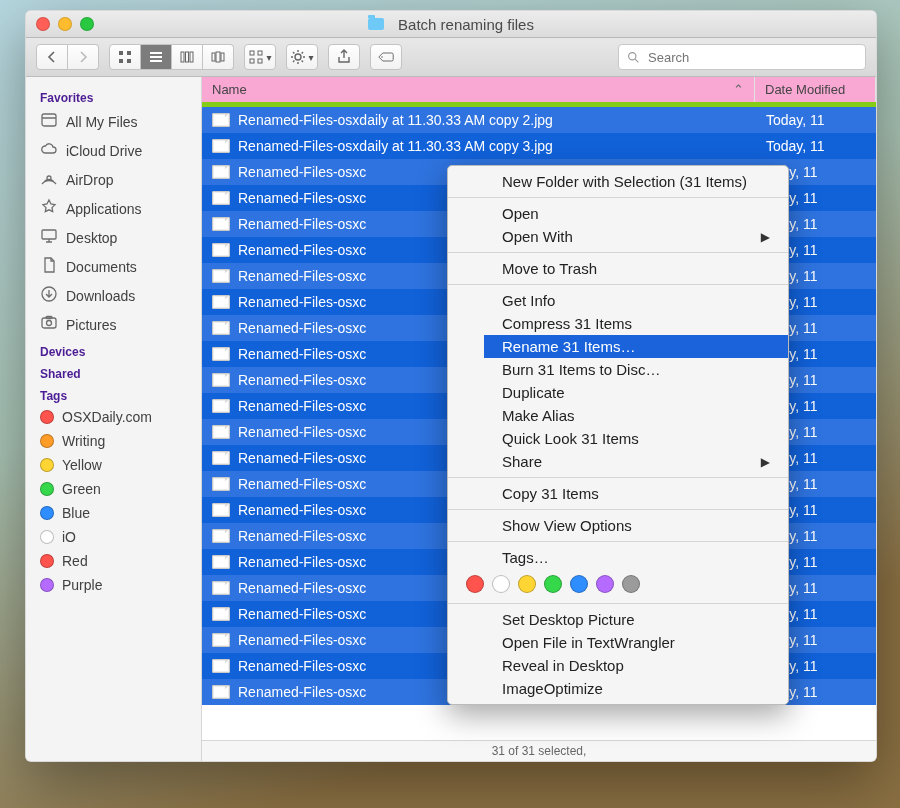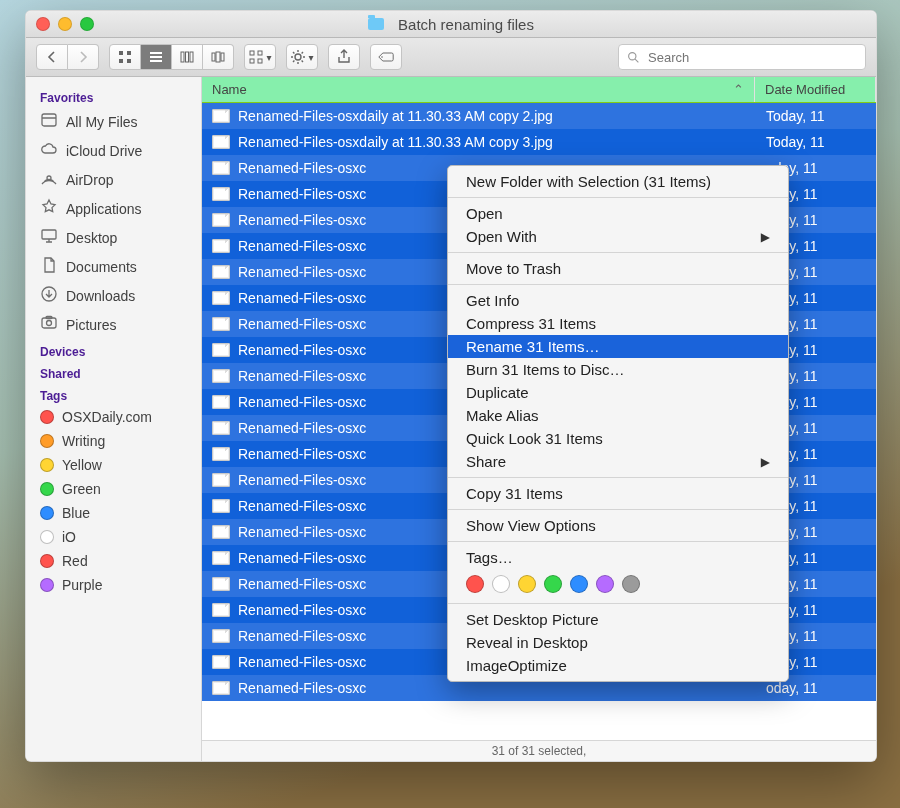--- a/index.html
+++ b/index.html
@@ -27,34 +27,34 @@
 .tb-btn svg{width:16px;height:16px;}
 .searchbox{margin-left:auto;display:flex;align-items:center;background:#fff;border:1px solid #c8c8c8;border-radius:4px;height:24px;width:230px;padding:0 8px;color:#999;}
 .searchbox input{border:none;outline:none;flex:1;font-size:13px;color:#444;margin-left:6px;}
 .body{flex:1;display:flex;min-height:0;}
 .sidebar{width:175px;background:#f4f4f4;border-right:1px solid #d6d6d6;overflow-y:auto;padding:8px 0;font-size:14px;}
 .side-head{color:#4c1d95;font-size:12px;font-weight:600;padding:6px 14px 2px;}
 .side-item{display:flex;align-items:center;gap:8px;padding:4px 14px;color:#414141;}
 .side-item svg,.side-item .tagdot{flex:0 0 auto;}
 .tagdot{width:12px;height:12px;border-radius:50%;border:1px solid rgba(0,0,0,.25);}
 .content{flex:1;display:flex;flex-direction:column;min-width:0;}
-.list-header{display:flex;border-bottom:1px solid #84cc16;background:#86efac;font-size:13px;color:#444;}
+.list-header{display:flex;border-bottom:5px solid #84cc16;background:#f9a8d4;font-size:13px;color:#444;}
 .list-header .col{padding:5px 10px;border-right:1px solid #e1e1e1;}
 .col-name{flex:1;display:flex;align-items:center;justify-content:space-between;}
 .col-date{width:100px;}
 .filelist{flex:1;overflow:hidden;background:#fff;}
 .filerow{display:flex;align-items:center;font-size:14px;color:#fff;background:#1161d9;height:26px;}
 .filerow:nth-child(odd){background:#2e73df;}
 .filerow .fname{flex:1;display:flex;align-items:center;gap:8px;padding:0 10px;min-width:0;white-space:nowrap;overflow:hidden;}
 .fileicon{width:16px;height:12px;background:#fff;border:1px solid #c9c9c9;border-radius:1px;box-shadow:inset 0 0 0 1px #eee;position:relative;}
 .fileicon:before{content:"";position:absolute;right:0;top:0;width:4px;height:4px;background:linear-gradient(135deg,#ddd 50%,transparent 50%);}
 .filerow .fdate{width:100px;padding:0 10px;white-space:nowrap;}
 .statusbar{border-top:1px solid #d6d6d6;background:#f6f6f6;text-align:center;font-size:12px;color:#666;padding:3px 0;}
 .context-menu{position:absolute;left:447px;top:165px;width:340px;background:#f5f5f5;border:1px solid #bbb;border-radius:5px;box-shadow:0 10px 30px rgba(0,0,0,.35);padding:4px 0;font-size:15px;color:#222;z-index:10;}
-.cm-item{padding:3px 18px;white-space:nowrap;display:flex;align-items:center;justify-content:space-between;}
+.cm-item{padding:3px 18px;white-space:nowrap;display:flex;align-items:center;justify-content:space-between;margin-left:36px;}
 .cm-item.hover{background:#1a63da;color:#fff;}
 .cm-sep{height:1px;background:#d4d4d4;margin:4px 0;}
 .cm-arrow{font-size:12px;color:#333;}
 .cm-tags{display:flex;gap:8px;padding:6px 18px;}
 .cm-tags .tagdot{width:16px;height:16px;}
 .caret-down{font-size:10px;margin-left:2px;}
 </style>
 </head>
 <body>
 
@@ -495,18 +495,21 @@
       <span class="tagdot" style="background: rgb(53, 215, 75);"></span>
       <span class="tagdot" style="background: rgb(46, 141, 255);"></span>
       <span class="tagdot" style="background: rgb(181, 107, 255);"></span>
       <span class="tagdot" style="background: rgb(155, 155, 155);"></span>
     </div>
     <div class="cm-sep"></div>
     <div class="cm-item">
       <span>Set Desktop Picture</span>
     </div>
     <div class="cm-item">
+      <span>Open File in TextWrangler</span>
+    </div>
+    <div class="cm-item">
       <span>Reveal in Desktop</span>
     </div>
     <div class="cm-item">
       <span>ImageOptimize</span>
     </div>
   </div>
 
 </body></html>

